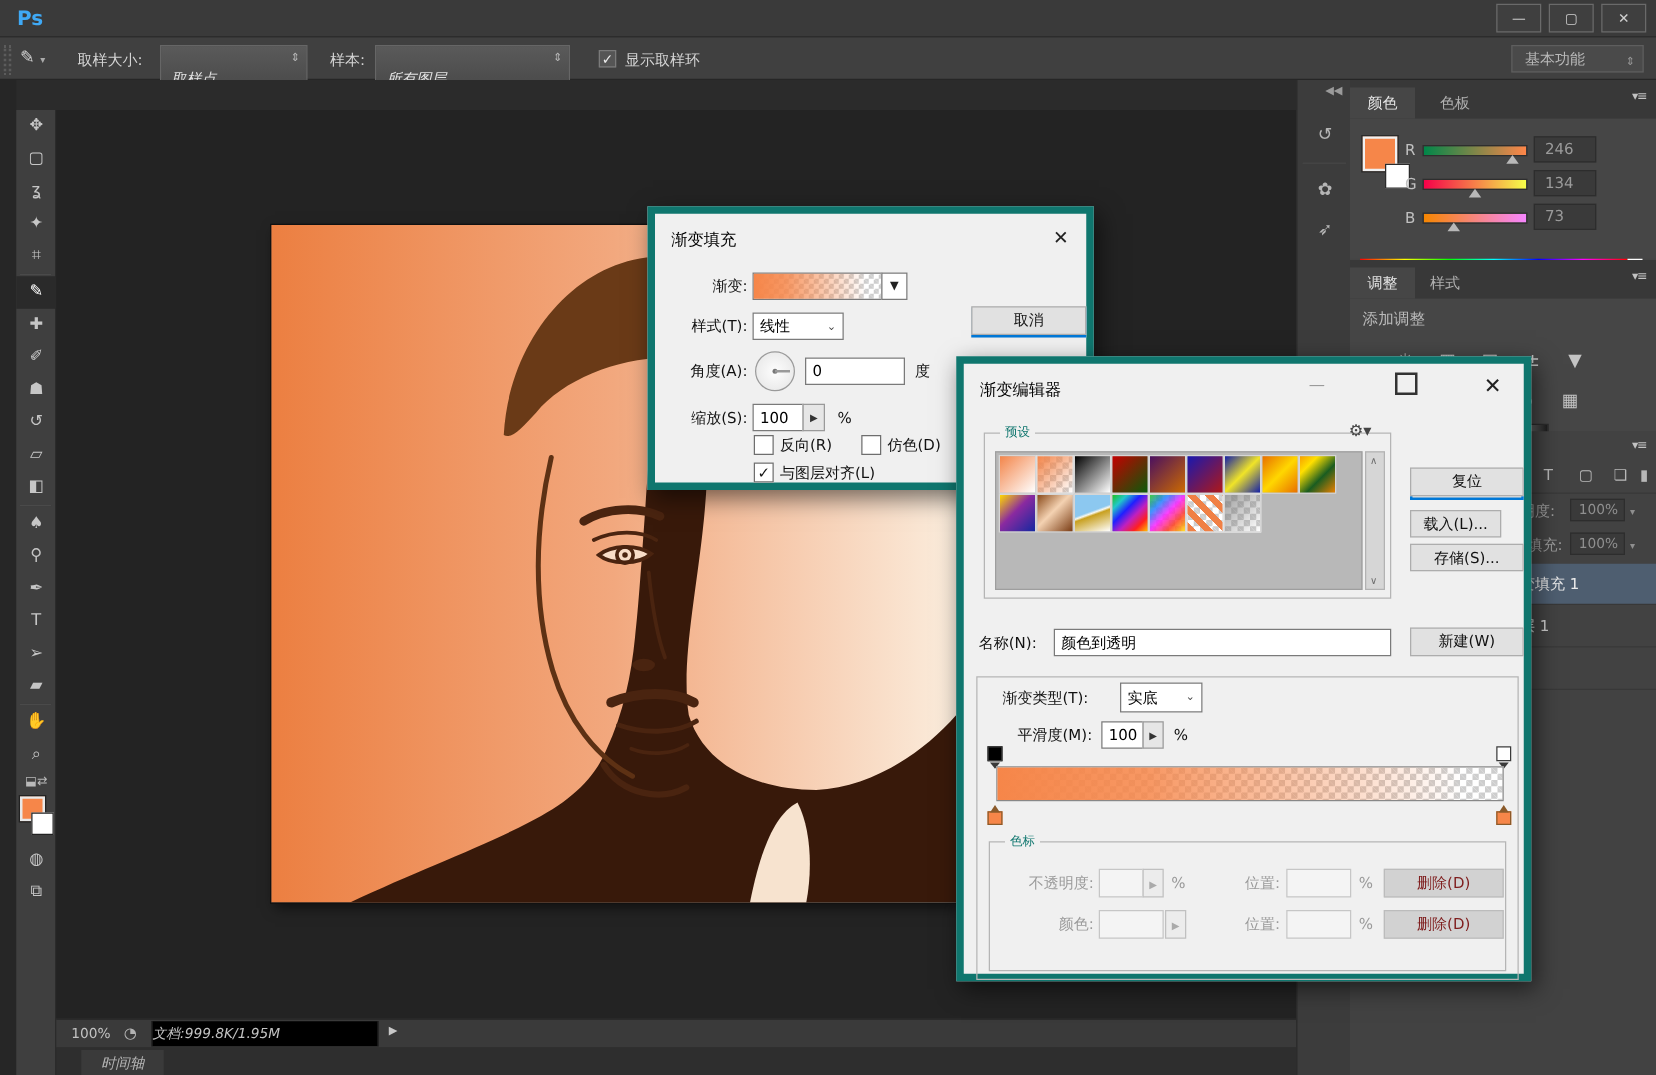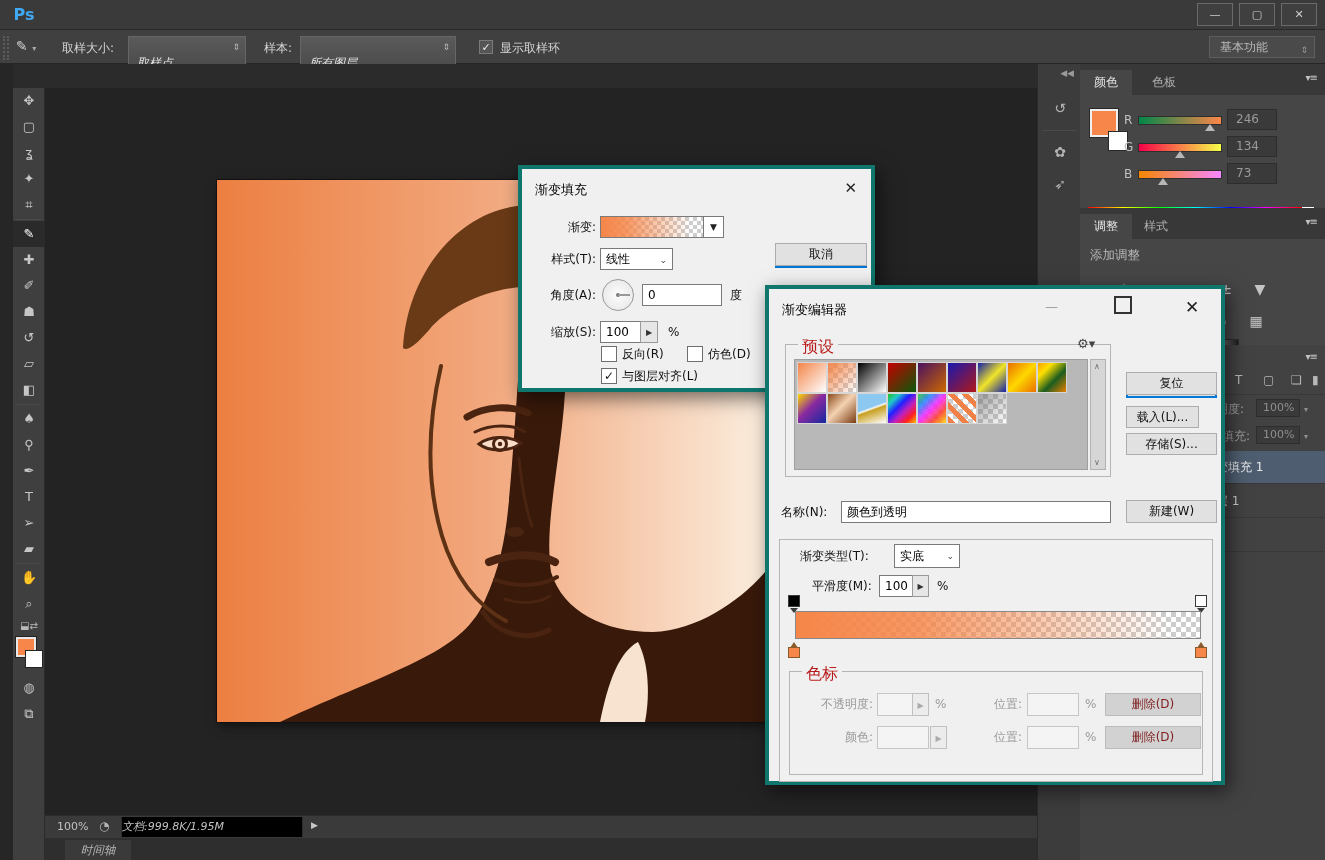--- a/index.html
+++ b/index.html
@@ -89,42 +89,42 @@
   .layers-body { background:#424242; }
   .lay-filter-icon { position:absolute; top:4px; color:#b8b8b8; font-size:12px; }
   .lay-row-label { position:absolute; color:#9c9c9c; }
   .lay-val { position:absolute; width:44px; height:18px; background:#3a3a3a; border:1px solid #2d2d2d; color:#8f8f8f; line-height:16px; padding-left:6px; font-size:11px; }
   .lay-caret { position:absolute; color:#8f8f8f; font-size:8px; }
   .layer-row { position:absolute; left:0; width:245px; height:33px; border-bottom:1px solid #383838; color:#cfcfcf; }
   .layer-row.selected { background:#4e5e70; color:#eaeaea; }
   .layer-name { position:absolute; left:124px; top:8px; font-size:12px; white-space:nowrap; }
 
   
-  .dialog { background:#f0f0f0; border:4px solid #0f766e; box-shadow:4px 6px 18px rgba(0,0,0,.55); color:#111;padding-left:40px; }
+  .dialog { background:#f0f0f0; border:6px solid #0f766e; box-shadow:4px 6px 18px rgba(0,0,0,.55); color:#111;padding-left:40px; }
   .dlg-title { position:absolute; left:13px; top:12px; font-size:13px; color:#000; white-space:nowrap; }
   .dlg-x { position:absolute; font-size:15px; color:#222; }
   .lbl { position:absolute; color:#111; line-height:22px; white-space:nowrap; }
   .lbl.r { text-align:right; }
   .field { position:absolute; background:#fff; border:1px solid #7a7a7a; line-height:20px; padding:0 5px; color:#000; }
   .btn { position:absolute; background:#e1e1e1; border:1px solid #adadad; text-align:center; color:#111; }
   .btn.default { border:2px solid #0078d7; background:#e5f1fb00; background:#e1e1e1;margin-top:31px; }
   .btn.disabled { background:#d2d2d2; border-color:#bcbcbc; color:#7f1d1d; }
   .checker { background-color:#fff;
     background-image:linear-gradient(45deg,#cdcdcd 25%,transparent 25%,transparent 75%,#cdcdcd 75%),
                      linear-gradient(45deg,#cdcdcd 25%,transparent 25%,transparent 75%,#cdcdcd 75%);
     background-size:10px 10px; background-position:0 0,5px 5px; }
   .grad-overlay { position:absolute; inset:0; }
   .checkbox { position:absolute; width:16px; height:16px; background:#fff; border:1px solid #6e6e6e; text-align:center; line-height:14px; font-size:12px; color:#fff; }
   .checkbox.checked::after { content:"✓"; color:#111; }
   .spin-btn { position:absolute; background:#e6e6e6; border:1px solid #9a9a9a; text-align:center; color:#333; }
   .dd-caret { position:absolute; right:5px; top:0; font-size:9px; color:#444; line-height:22px; }
 
   
   .groupbox { position:absolute; border:1px solid #b5b5b5; }
-  .groupbox-label { position:absolute; top:-8px; left:12px; background:#f0f0f0; padding:0 4px; font-size:16px; color:#b91c1c; }
+  .groupbox-label { position:absolute; top:-8px; left:12px; background:#f0f0f0; padding:0 4px; font-size:10px; color:#0f766e; }
   .preset-area { position:absolute; left:8px; top:14px; width:294px; height:111px; background:#b8b8b8; border:1px solid #9e9e9e; }
   .preset-cell { position:absolute; width:30px; height:31px; border:1px solid #d6d6d6; }
   .preset-cell .grad-overlay { inset:0; }
   .pscroll { position:absolute; left:304px; top:14px; width:16px; height:111px; background:#d6d6d6; border:1px solid #b2b2b2; color:#6e6e6e; font-size:8px; }
   .pscroll .up { position:absolute; top:2px; left:3px; }
   .pscroll .dn { position:absolute; bottom:2px; left:3px; }
   .gear { position:absolute; color:#444; font-size:13px; }
   .gbar-wrap { position:absolute; }
   .ostop { position:absolute; width:12px; height:12px; border:1px solid #3a3a3a; }
   .ostop::after { content:""; position:absolute; left:1px; top:12px; border-left:4px solid transparent; border-right:4px solid transparent; border-top:5px solid #3a3a3a; }

